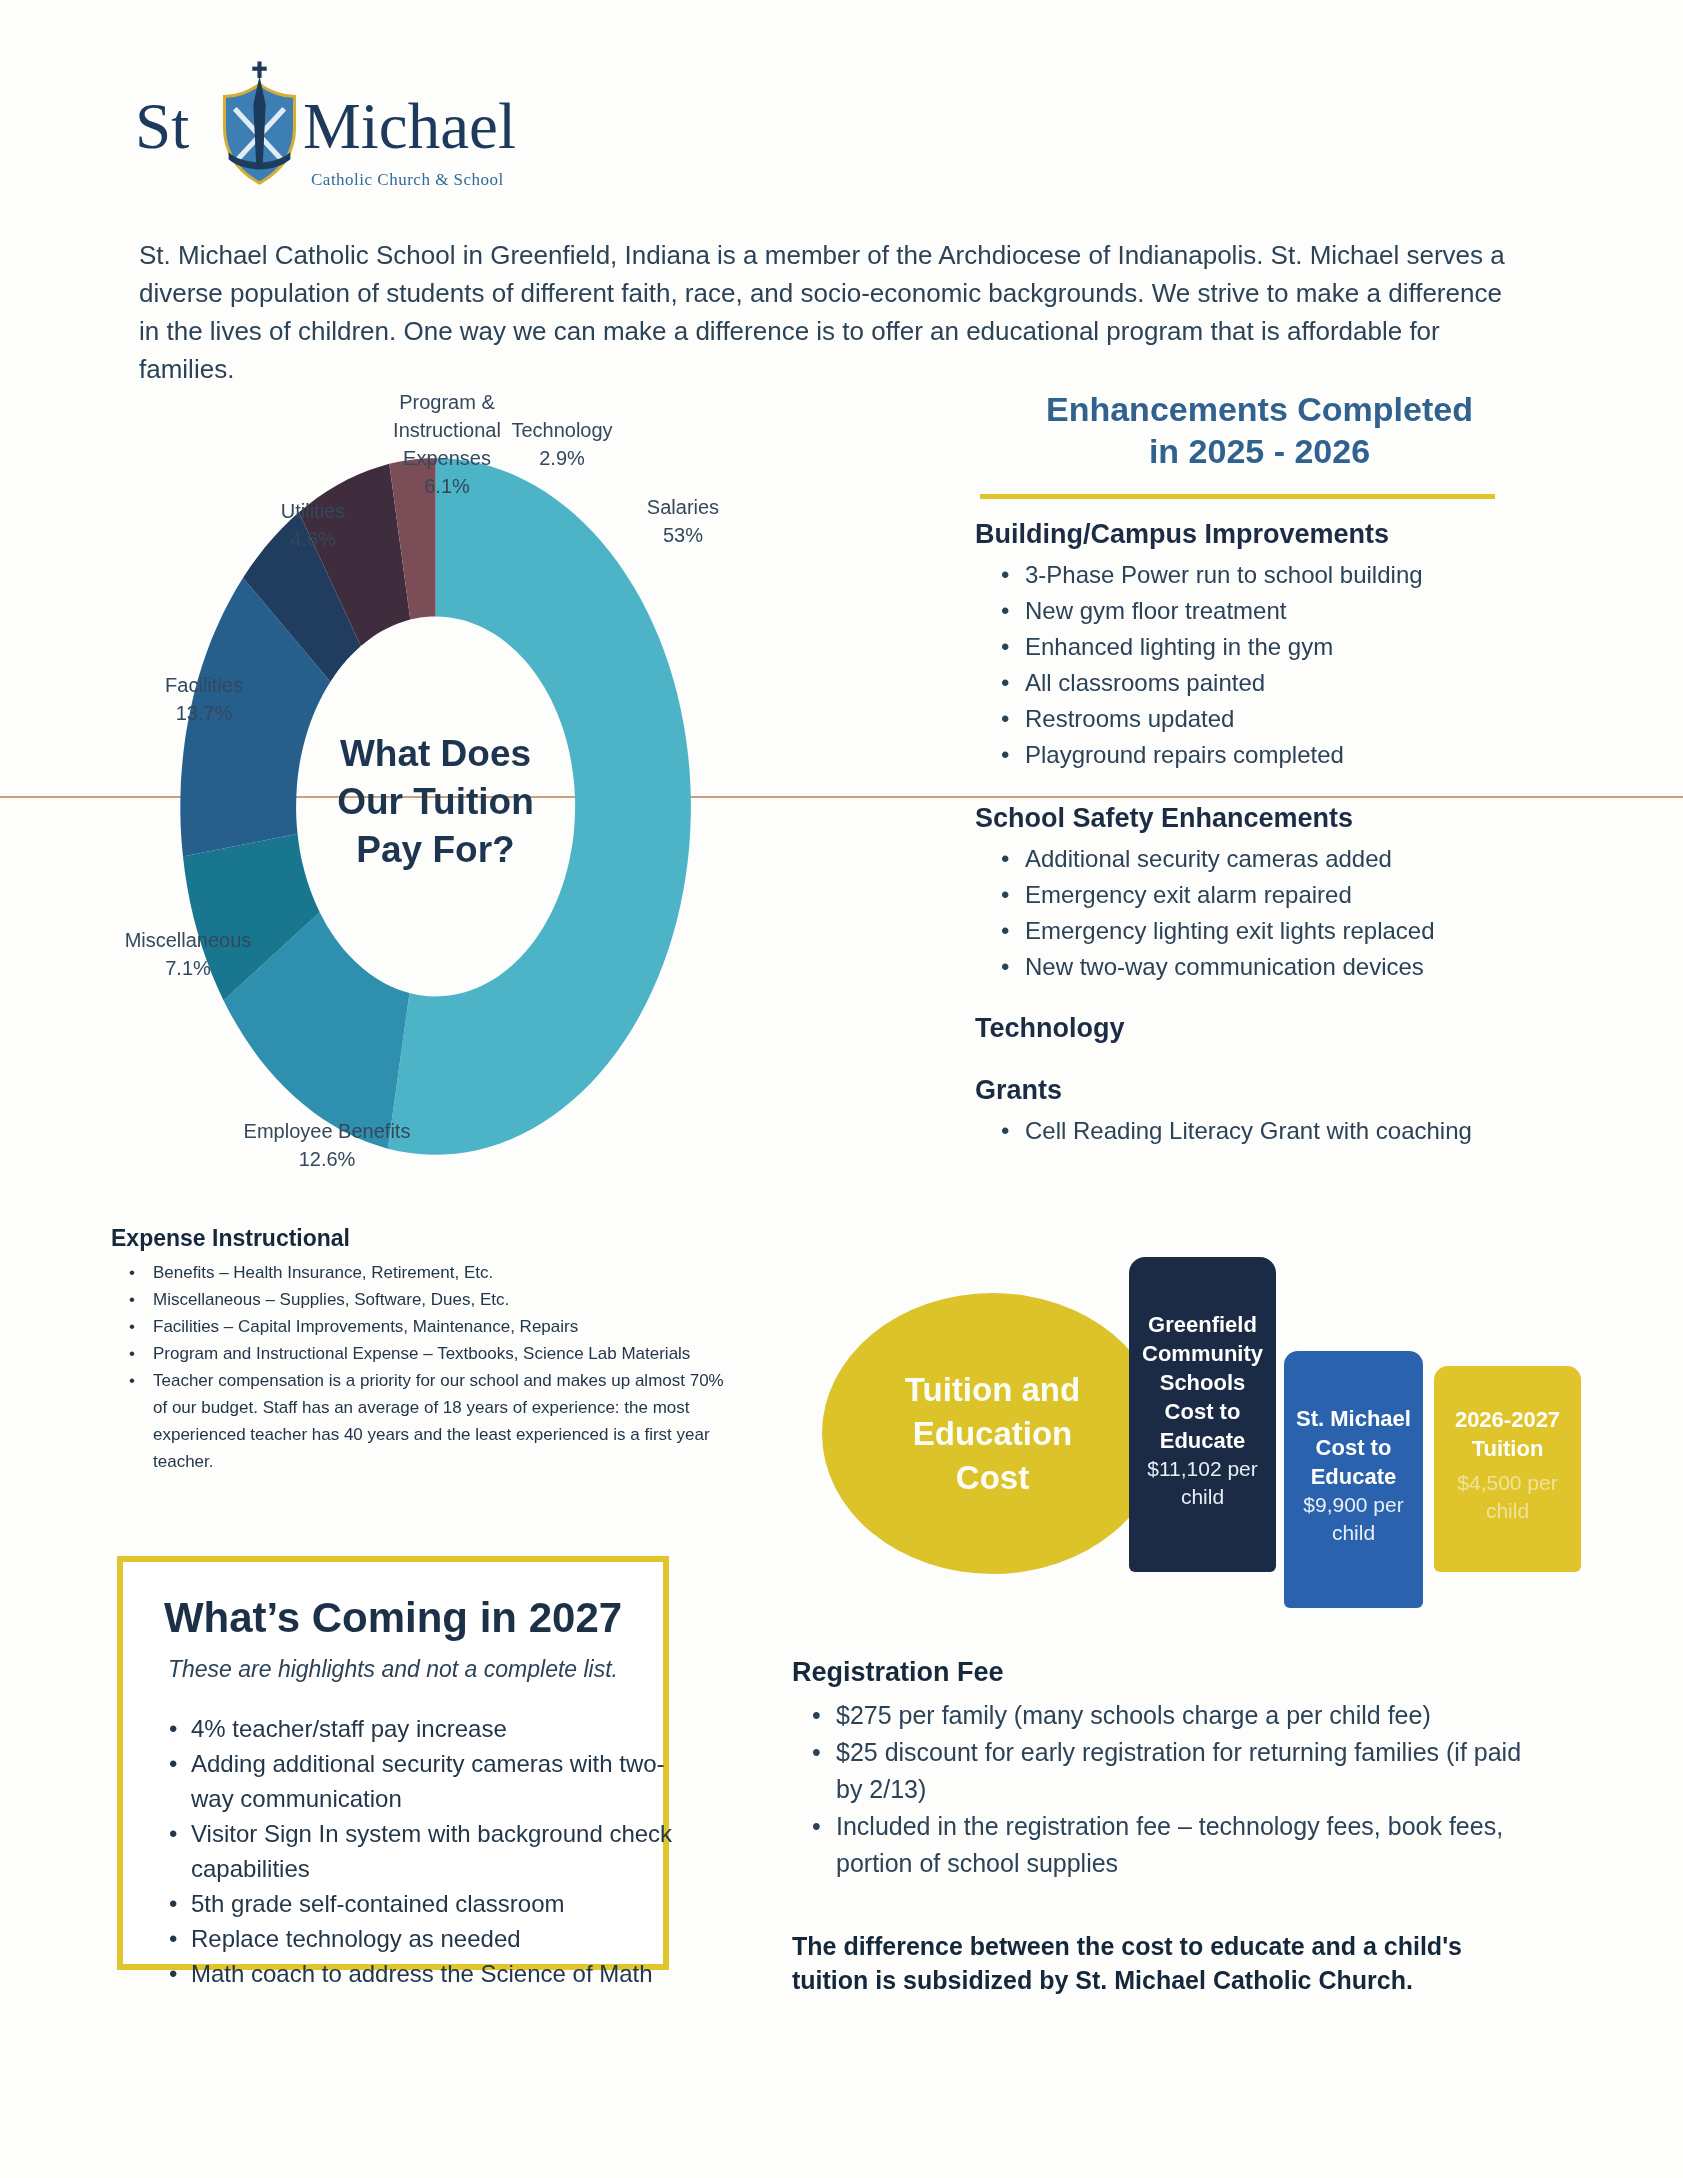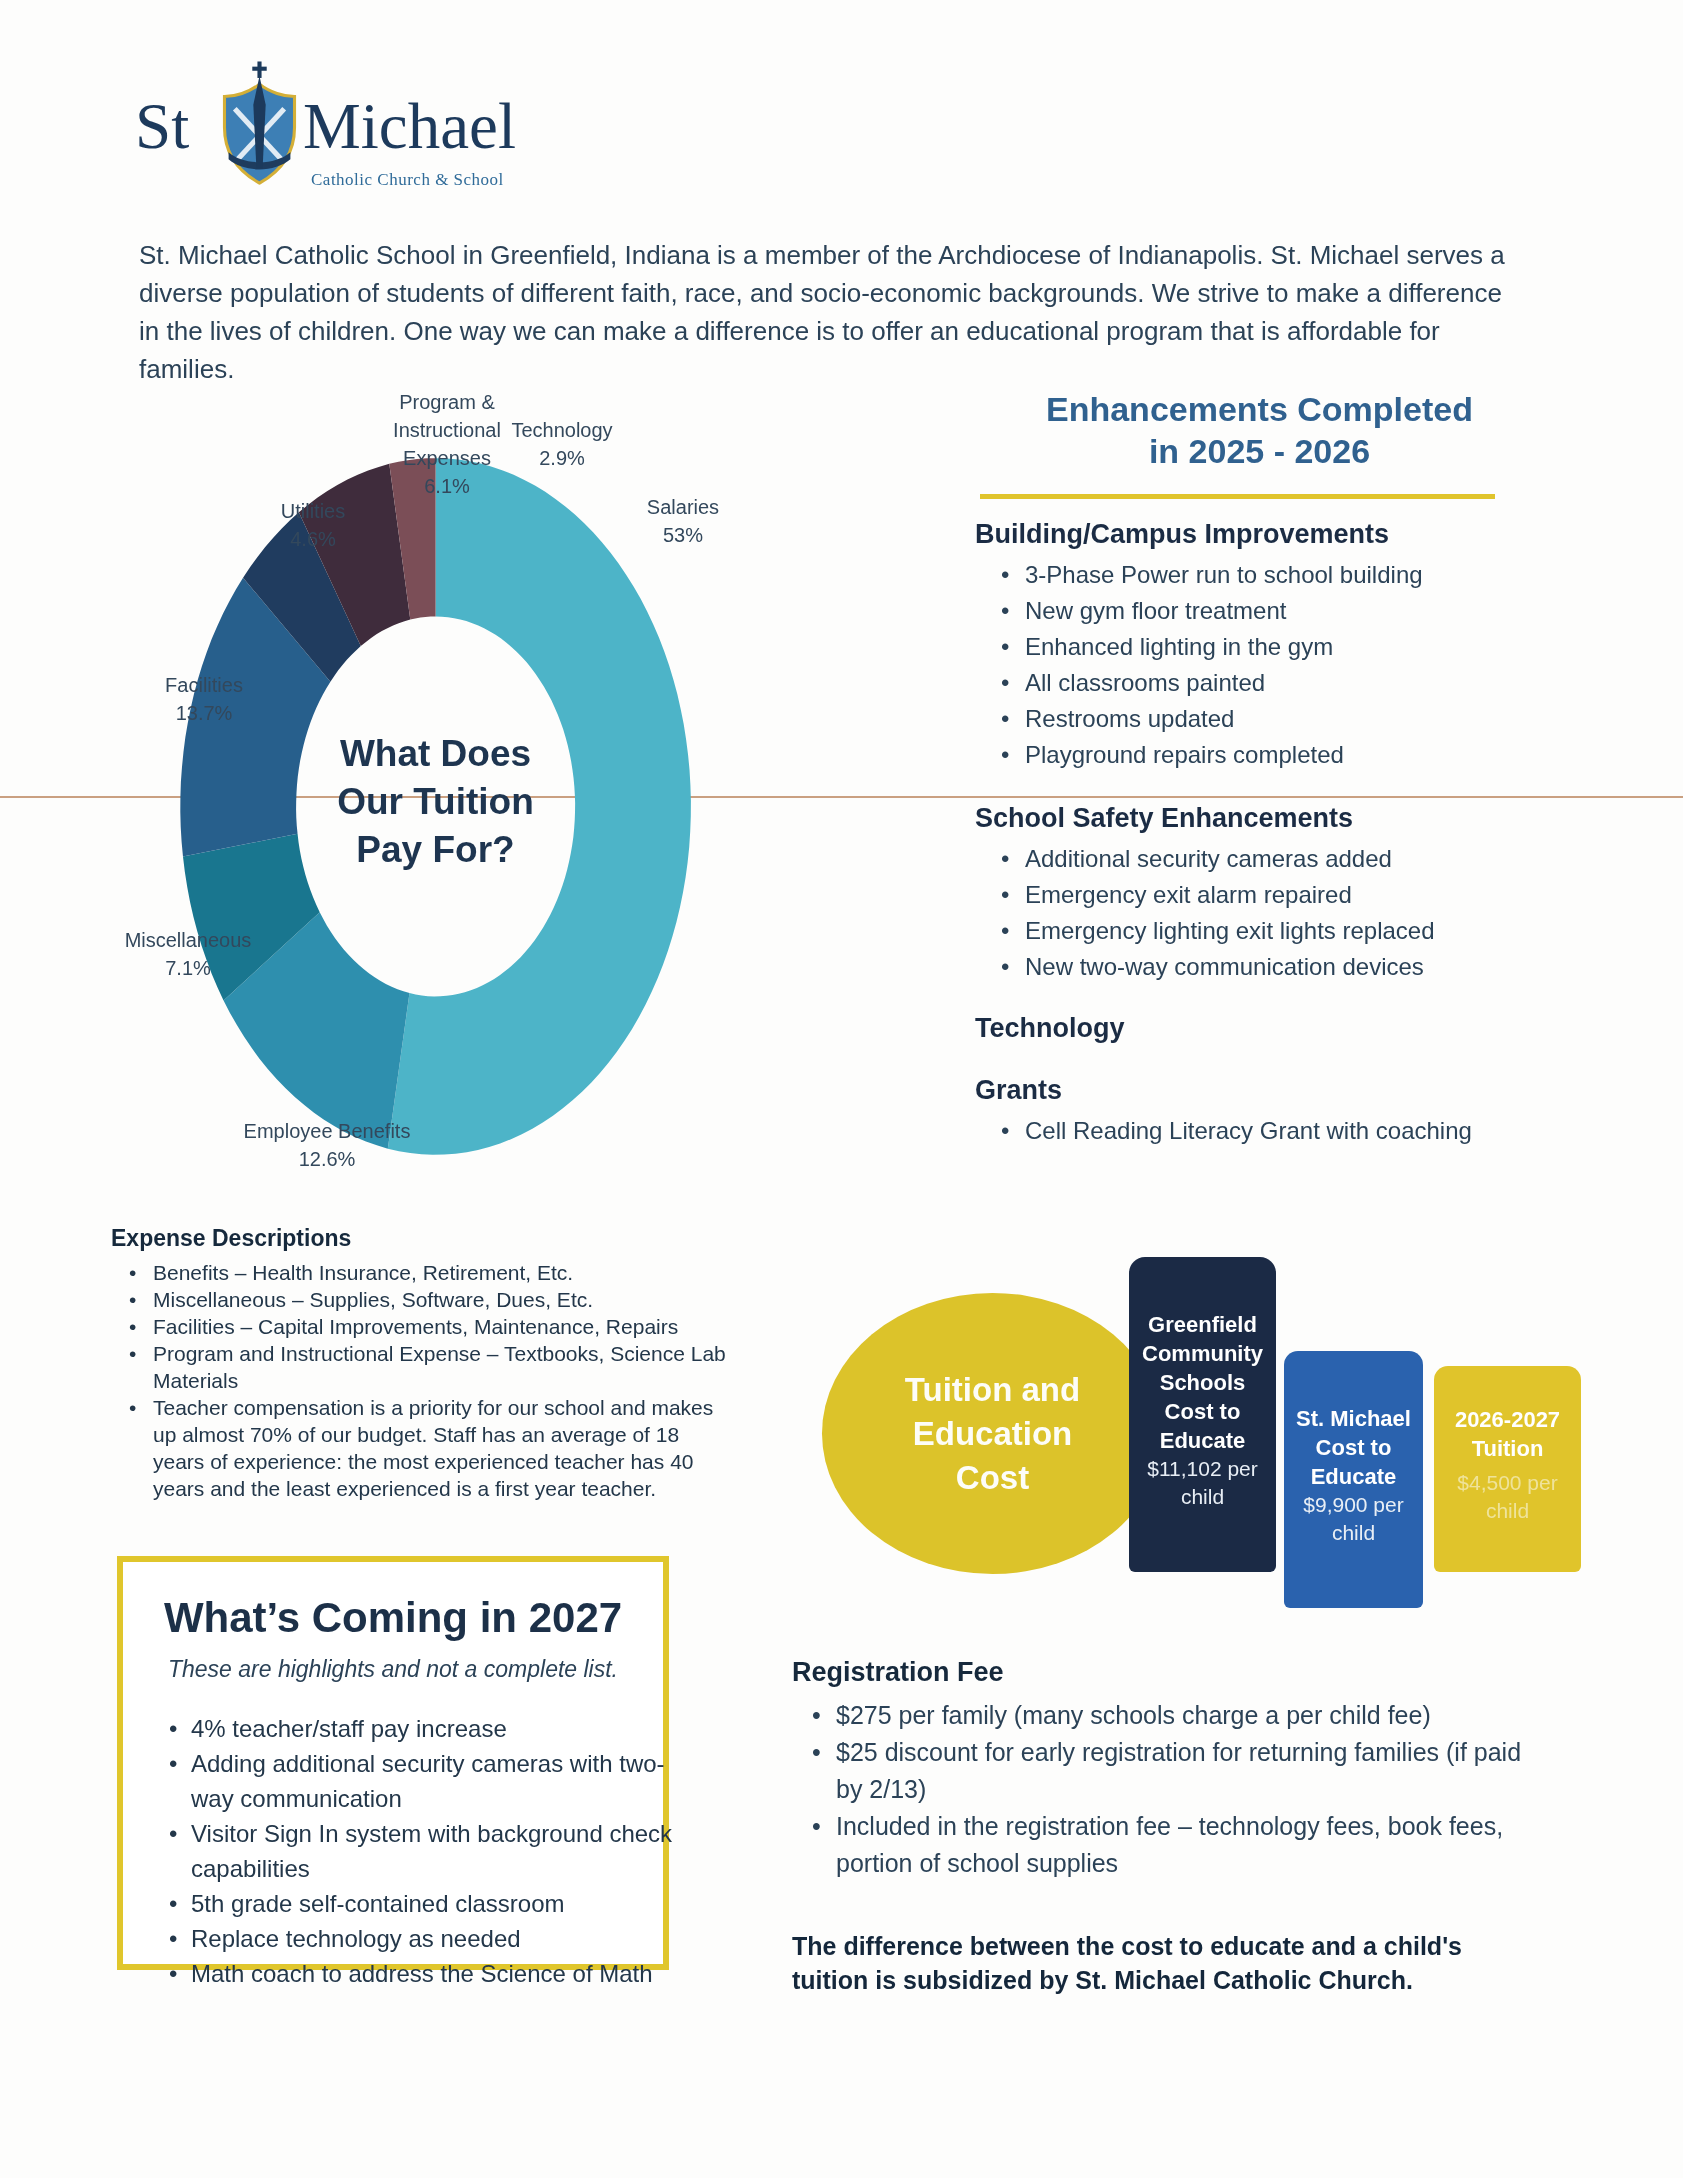--- a/index.html
+++ b/index.html
@@ -33,21 +33,21 @@
   .enh-head.safety { margin-top:28px; }
   .enh-head.tech { margin-top:26px; }
   .enh-head.grants { margin-top:28px; }
   ul.bullets { list-style:none; margin-top:6px; }
   ul.bullets li { position:relative; padding-left:50px; font-size:24px; line-height:36px; color:#2b4257; }
   ul.bullets li::before { content:"•"; position:absolute; left:26px; color:#2b4257; }
   
   .expense { position:absolute; left:111px; top:1223px; width:639px; z-index:2; }
   .expense h3 { font-size:23px; line-height:30px; font-weight:bold; color:#16293c; }
   .expense ul { list-style:none; margin-top:6px; }
-  .expense li { position:relative; padding-left:42px; font-size:21px; line-height:27px; color:#23374a; margin-bottom:0; max-width:624px; }
+  .expense li { position:relative; padding-left:42px; font-size:17px; line-height:27px; color:#23374a; margin-bottom:0; max-width:624px; }
   .expense li::before { content:"•"; position:absolute; left:18px; }
   
   .tuition-circle { position:absolute; left:822px; top:1293px; width:341px; height:281px;
     background:#dcc32a; border-radius:50%; display:flex; flex-direction:column;
     align-items:center; justify-content:center; z-index:2; }
   .tuition-circle .circ-line { font-size:33px; line-height:44px; font-weight:bold; color:#fdfdf8; }
   .bar { position:absolute; display:flex; flex-direction:column; align-items:center; justify-content:center;
     text-align:center; z-index:2; padding:10px 8px 18px 8px; }
   .bar-line { font-size:22px; line-height:29px; font-weight:bold; color:#ffffff; }
   .bar-val { font-size:21px; line-height:28px; color:#e8eef5; }
@@ -177,21 +177,21 @@
     <h3 class="enh-head tech">Technology</h3>
 
     <h3 class="enh-head grants">Grants</h3>
     <ul class="bullets">
 
     <li>Cell Reading Literacy Grant with coaching</li>
       </ul>
   </section>
 
   <section class="expense">
-    <h3>Expense Descriptions</h3>
+    <h3>Expense Instructional</h3>
     <ul>
 
     <li>Benefits – Health Insurance, Retirement, Etc.</li>
         <li>Miscellaneous – Supplies, Software, Dues, Etc.</li>
         <li>Facilities – Capital Improvements, Maintenance, Repairs</li>
         <li>Program and Instructional Expense – Textbooks, Science Lab Materials</li>
         <li>Teacher compensation is a priority for our school and makes up almost 70% of our budget. Staff has an average of 18 years of experience: the most experienced teacher has 40 years and the least experienced is a first year teacher.</li>
       </ul>
   </section>
 

